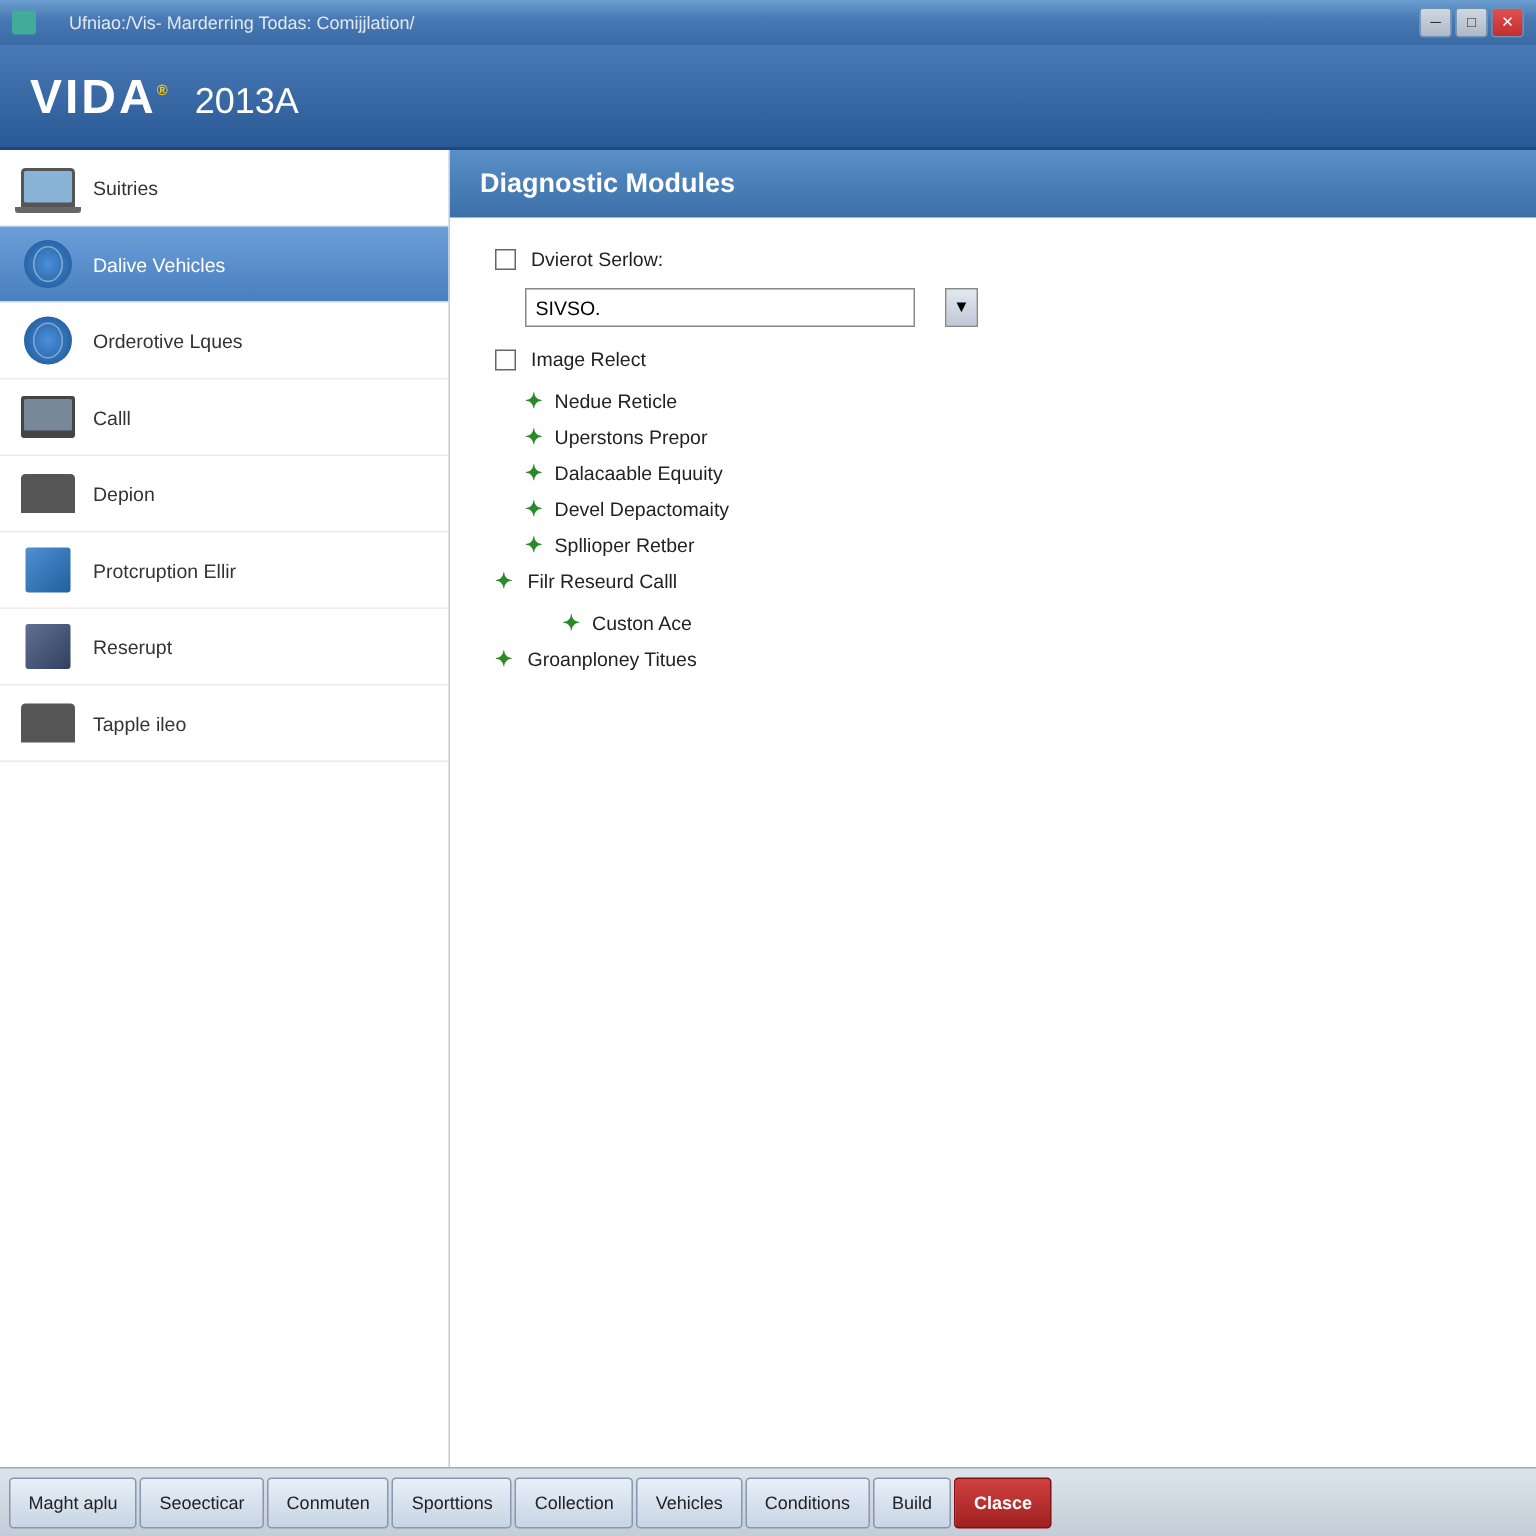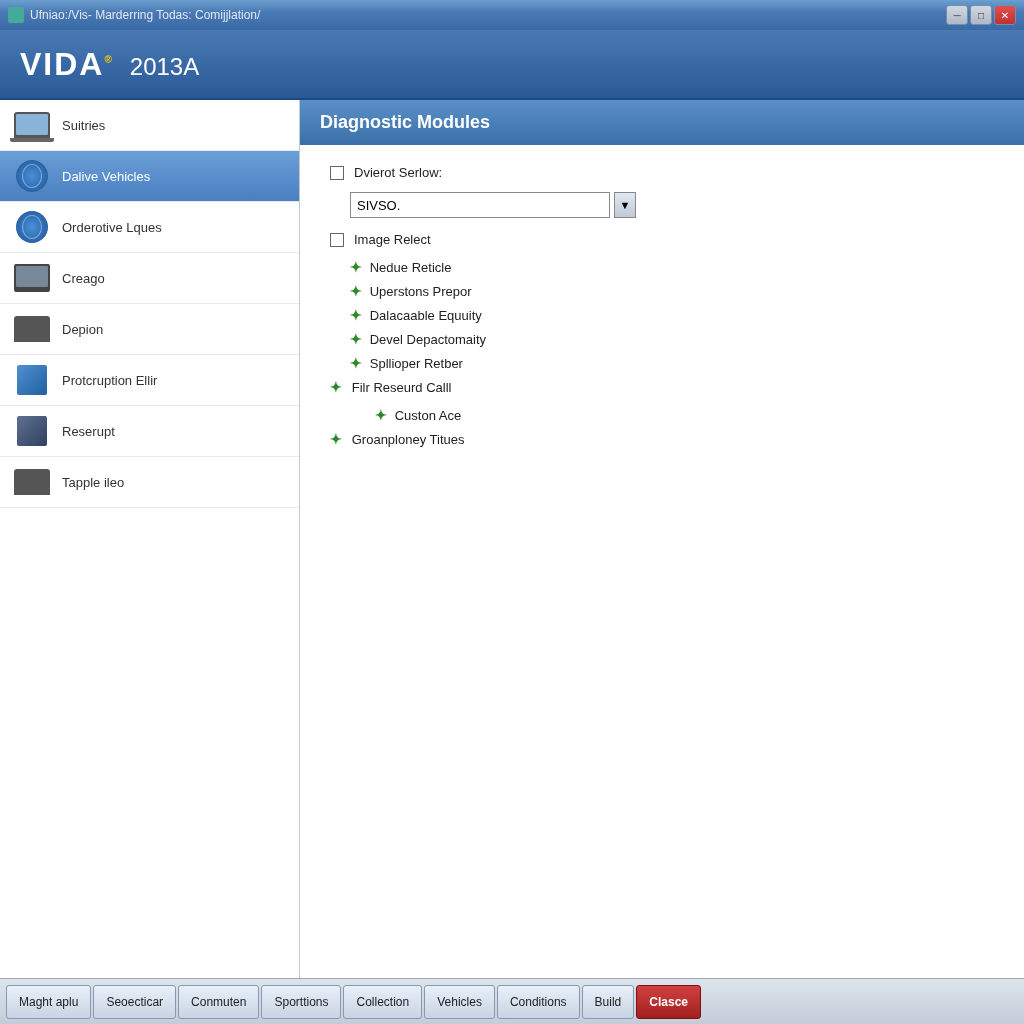--- a/index.html
+++ b/index.html
@@ -20,21 +20,21 @@
       align-items: center;
       justify-content: space-between;
       padding: 0 8px;
       color: white;
     }
     .title-bar-text {
       font-size: 12px;
       color: #e0e8f0;
       display: flex;
       align-items: center;
-      gap: 6px;
+      gap: 22px;
     }
     .title-bar-icon {
       width: 16px; height: 16px;
       background: #4a9;
       border-radius: 2px;
       display: inline-block;
     }
     .title-bar-controls {
       display: flex;
       gap: 2px;
@@ -256,21 +256,21 @@
     }
 
     .field-label {
       font-size: 13px;
       color: #222;
     }
 
     .dropdown-row {
       display: flex;
       align-items: center;
-      gap: 4px;
+      gap: 20px;
       margin-left: 30px;
       margin-bottom: 14px;
     }
     .dropdown-input {
       width: 260px;
       height: 26px;
       border: 1px solid #888;
       background: white;
       padding: 2px 6px;
       font-size: 13px;
@@ -383,21 +383,21 @@
       <div class="sidebar-icon">
         <div class="icon-globe"></div>
       </div>
       <span class="sidebar-label">Orderotive Lques</span>
     </div>
 
     <div class="sidebar-item">
       <div class="sidebar-icon">
         <div class="icon-monitor"></div>
       </div>
-      <span class="sidebar-label">Creago</span>
+      <span class="sidebar-label">Calll</span>
     </div>
 
     <div class="sidebar-item">
       <div class="sidebar-icon">
         <div class="icon-laptop2"></div>
       </div>
       <span class="sidebar-label">Depion</span>
     </div>
 
 

